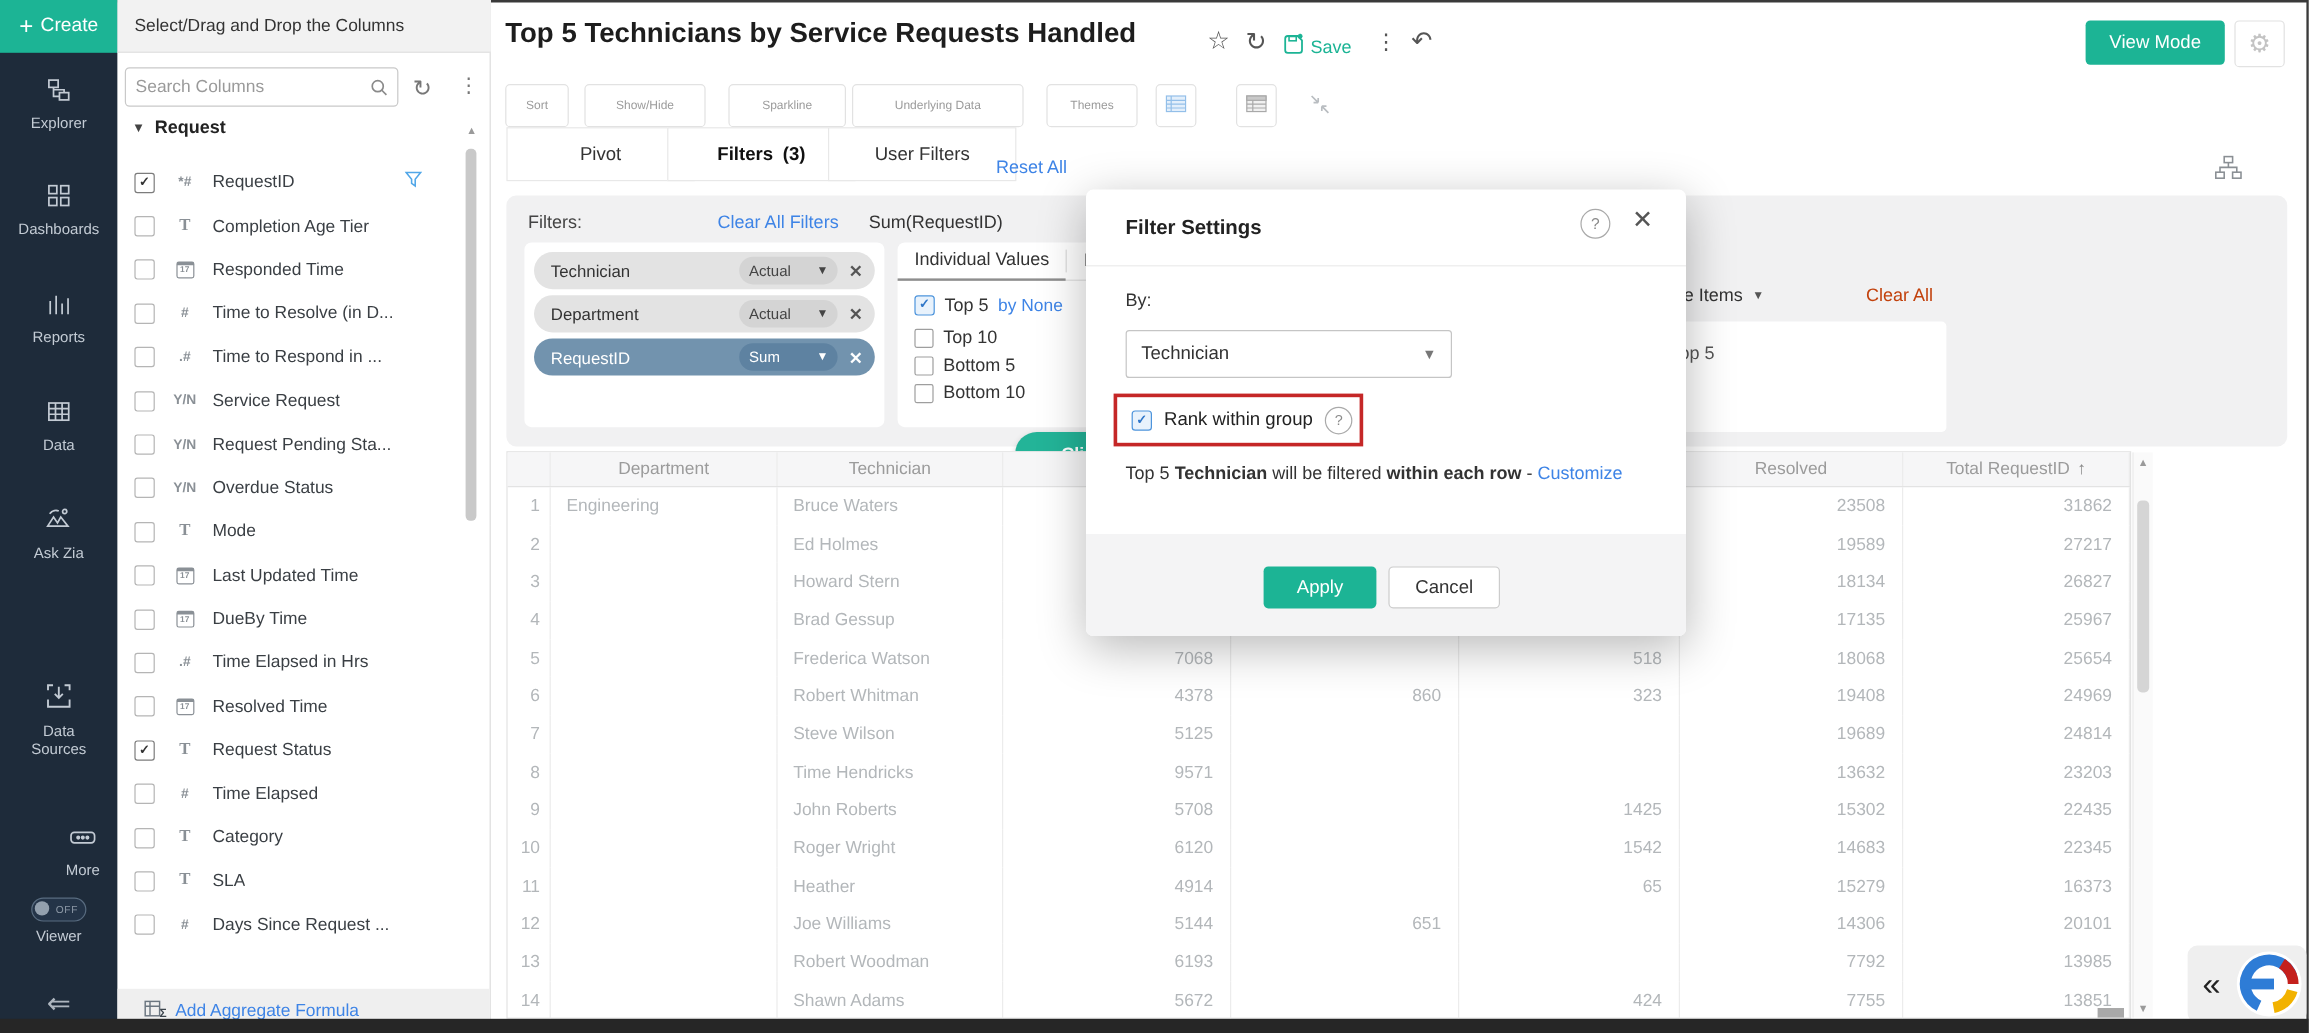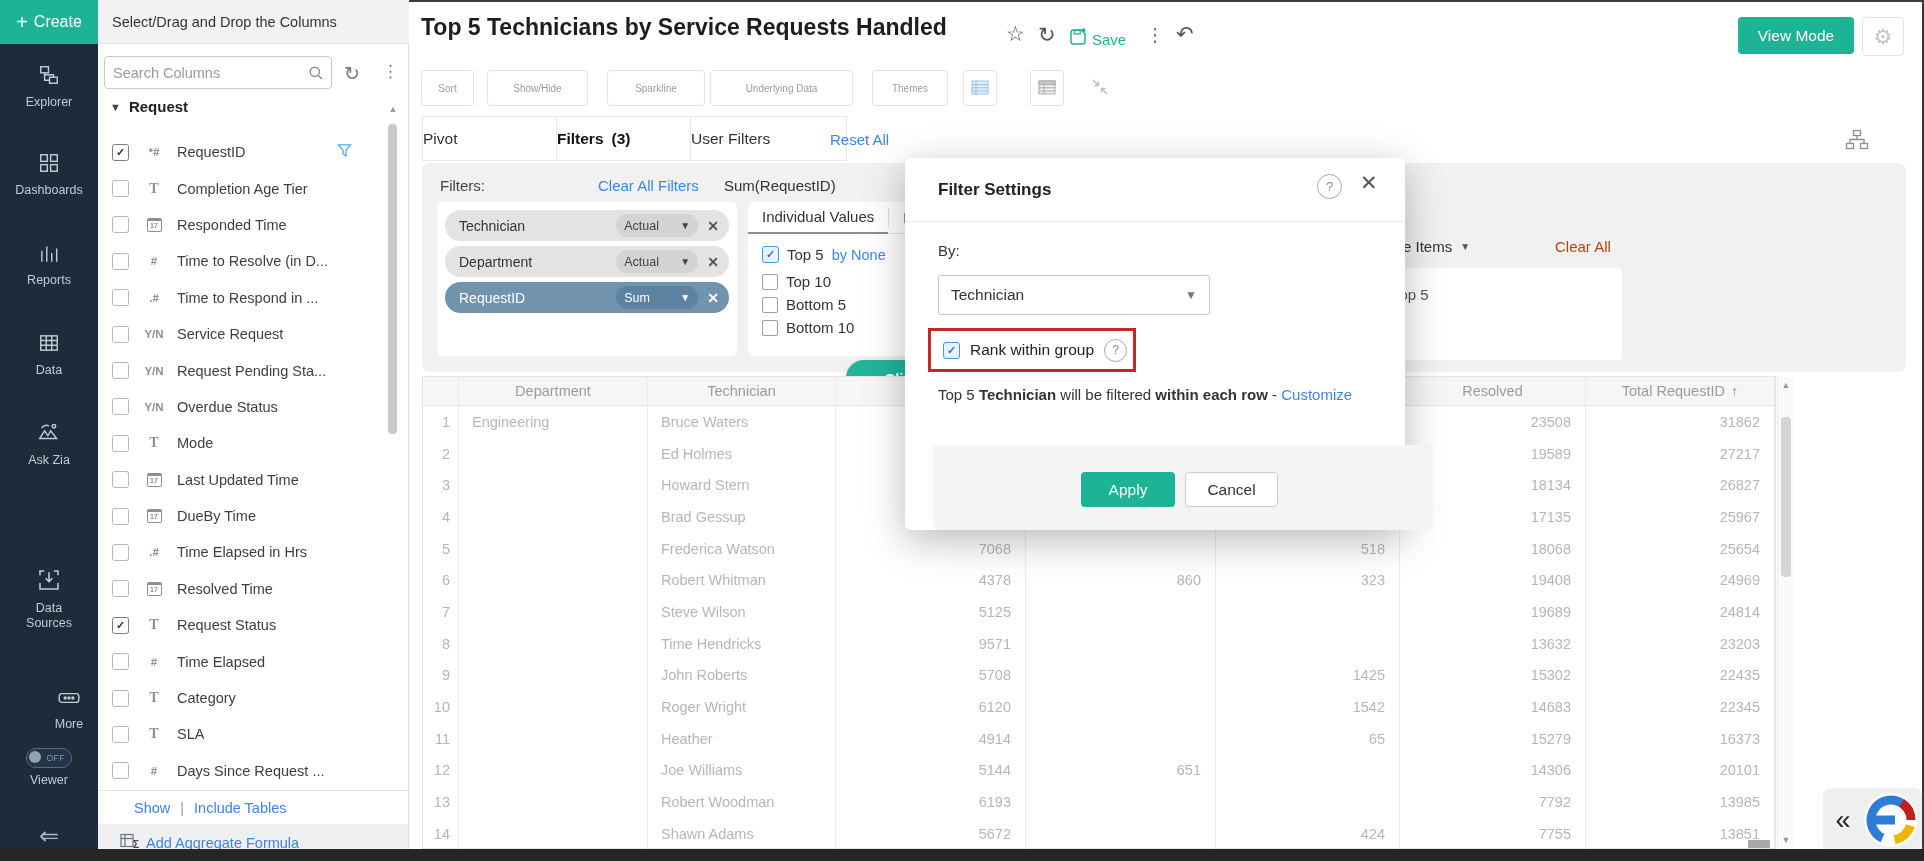--- a/index.html
+++ b/index.html
@@ -58,22 +58,22 @@
   #save-group{left:1068px;top:27px;display:flex;align-items:center;gap:4px;color:#1CB495;cursor:pointer;}
   #save-group .save-txt{font-size:15px;}
   #view-mode{left:1738px;top:17px;width:116px;height:37px;background:#1CB495;color:#fff;border-radius:4px;
     display:flex;align-items:center;justify-content:center;font-size:15.5px;cursor:pointer;text-align:center;}
   #gear-btn{left:1862px;top:17px;width:40px;height:37px;background:#fff;border:1px solid #e2e2e2;border-radius:4px;
     display:flex;align-items:center;justify-content:center;color:#C3C3C3;font-size:21px;cursor:pointer;}
   
   .tb-btn{position:absolute;top:70px;height:36px;background:#fff;border:1px solid #E2E2E2;border-radius:4px;
     display:flex;align-items:center;justify-content:center;font-size:10px;color:#9B9B9B;box-sizing:border-box;cursor:pointer;}
   
-  .tab{position:absolute;top:116px;width:157px;height:45px;background:#fff;border:1px solid #E8E8E8;box-sizing:border-box;
-    display:flex;align-items:center;gap:8px;font-size:15.5px;color:#333;cursor:pointer;}
+  .tab{position:absolute;top:106px;width:157px;height:45px;background:#fff;border:1px solid #E8E8E8;box-sizing:border-box;
+    display:flex;align-items:center;justify-content:center;gap:8px;font-size:15.5px;color:#333;cursor:pointer;}
   .tab.active{font-weight:bold;color:#111;}
   #reset-all{left:830px;top:131px;font-size:15px;color:#3E84E6;cursor:pointer;}
   #tree-icon{left:1845px;top:129px;cursor:pointer;}
   
   #fpanel{left:422px;top:163px;width:1484px;height:209px;background:#F1F1F2;border-radius:8px;}
   #filters-label{left:440px;top:177px;font-size:15px;color:#444;}
   #clear-all-filters{left:598px;top:177px;font-size:15px;color:#3E84E6;cursor:pointer;}
   #sum-label{left:724px;top:177px;font-size:15px;color:#333;}
   #chips-card{left:437px;top:202px;width:300px;height:154px;background:#fff;border-radius:6px;}
   .chip{position:absolute;left:8px;width:284px;height:31px;background:#E3E3E3;border-radius:16px;
@@ -134,21 +134,21 @@
     background:#fff;display:flex;align-items:center;box-sizing:border-box;padding:0 12px;font-size:15.5px;color:#333;cursor:pointer;}
   #by-select .chv{margin-left:auto;color:#777;font-size:12px;}
   #rank-box{position:absolute;left:23px;top:170px;width:208px;height:44px;border:3px solid #C52727;
     display:flex;align-items:center;gap:10px;padding-left:12px;box-sizing:border-box;}
   #rank-help{width:21px;height:21px;border:1.3px solid #A9A9A9;border-radius:50%;color:#8a8a8a;font-size:12px;
     display:flex;align-items:center;justify-content:center;cursor:pointer;}
   #rank-label{font-size:15.5px;color:#222;}
   #modal-caption{position:absolute;left:33px;top:228px;font-size:15px;color:#333;white-space:nowrap;}
   #modal-caption b{font-weight:bold;}
   #modal-caption .lnk{color:#3E84E6;cursor:pointer;}
-  #modal-foot{position:absolute;left:0;top:287px;width:100%;height:85px;background:#F4F4F5;border-radius:0 0 6px 6px;margin-left:28px;}
+  #modal-foot{position:absolute;left:0;top:287px;width:100%;height:85px;background:#F4F4F5;border-radius:0 0 6px 6px;}
   #apply-btn{position:absolute;left:148px;top:27px;width:94px;height:35px;background:#1CB495;border-radius:4px;color:#fff;
     display:flex;align-items:center;justify-content:center;font-size:15.5px;cursor:pointer;}
   #cancel-btn{position:absolute;left:252px;top:27px;width:93px;height:35px;background:#fff;border:1px solid #CCC;border-radius:4px;
     color:#333;display:flex;align-items:center;justify-content:center;font-size:15.5px;box-sizing:border-box;cursor:pointer;}
   
   #br-dock{left:1823px;top:788px;width:99px;height:64px;background:#EFEFEF;border-radius:8px;display:flex;align-items:center;z-index:60;}
   #collapse-right{width:40px;text-align:center;font-size:27px;color:#222;cursor:pointer;}
   #logo{width:56px;height:56px;position:relative;cursor:pointer;}
   #bottom-band{left:0;top:849px;width:1924px;height:12px;background:#262626;z-index:70;}
 </style>
@@ -336,25 +336,20 @@
       </div>
       <div class="col-item">
         <span class="cb"></span>
         <span class="type-ic">#</span>
         <span class="col-label">Days Since Request ...</span>
       </div>
     </div>
   <div class="abs" id="panel-sb">
     <span class="arr" style="top:0;">▲</span>
     <div class="thumb"></div>
-  </div>
-  <div class="abs" id="panel-foot1">
-    <span class="lnk" style="margin-left:36px;">Show</span>
-    <span class="bar">|</span>
-    <span class="lnk">Include Tables</span>
   </div>
   <div class="abs" id="panel-foot2">
     <span>
       <svg width="19" height="16" viewBox="0 0 19 16">
           <rect x="1" y="1.5" width="12" height="12" fill="none" stroke="#6b7680" stroke-width="1.2"></rect>
           <line x1="1" y1="5.5" x2="13" y2="5.5" stroke="#6b7680" stroke-width="1.2"></line>
           <line x1="5" y1="1.5" x2="5" y2="13.5" stroke="#6b7680" stroke-width="1.2"></line>
           <text x="13" y="14.5" font-size="10" font-weight="bold" fill="#3c444c">Σ</text>
         </svg>
     </span>

